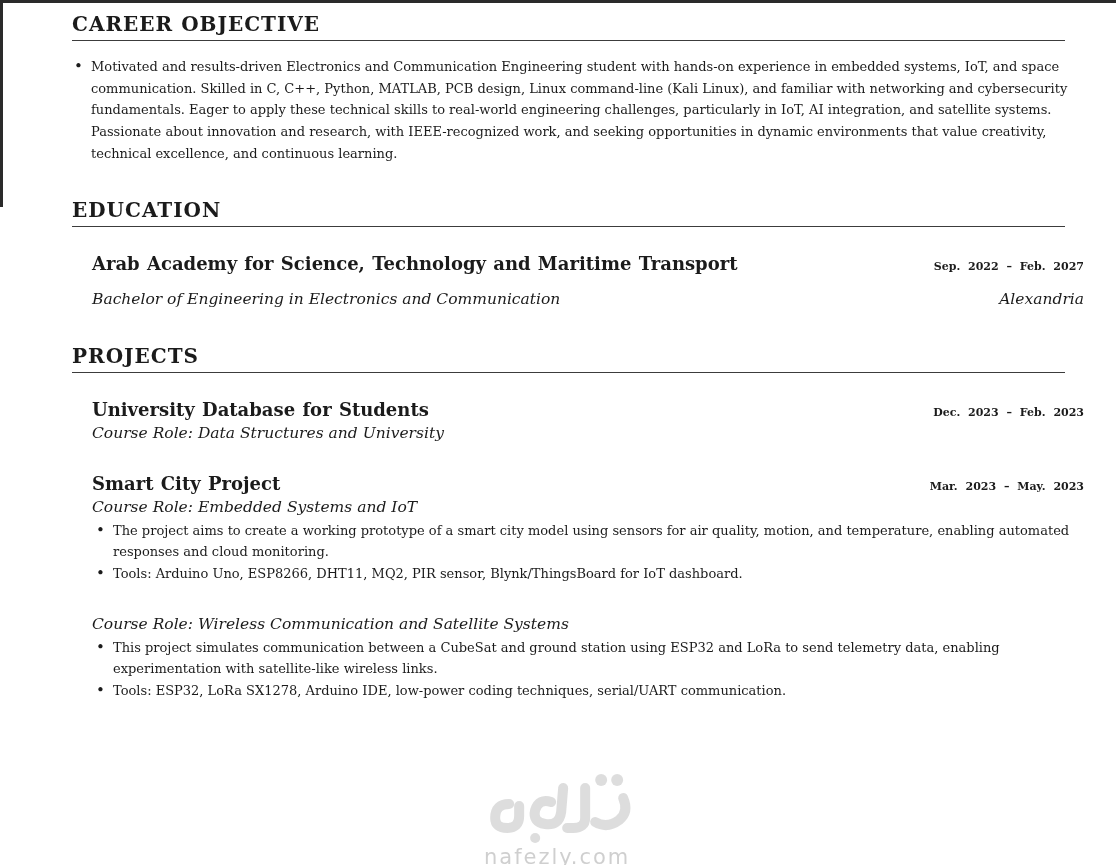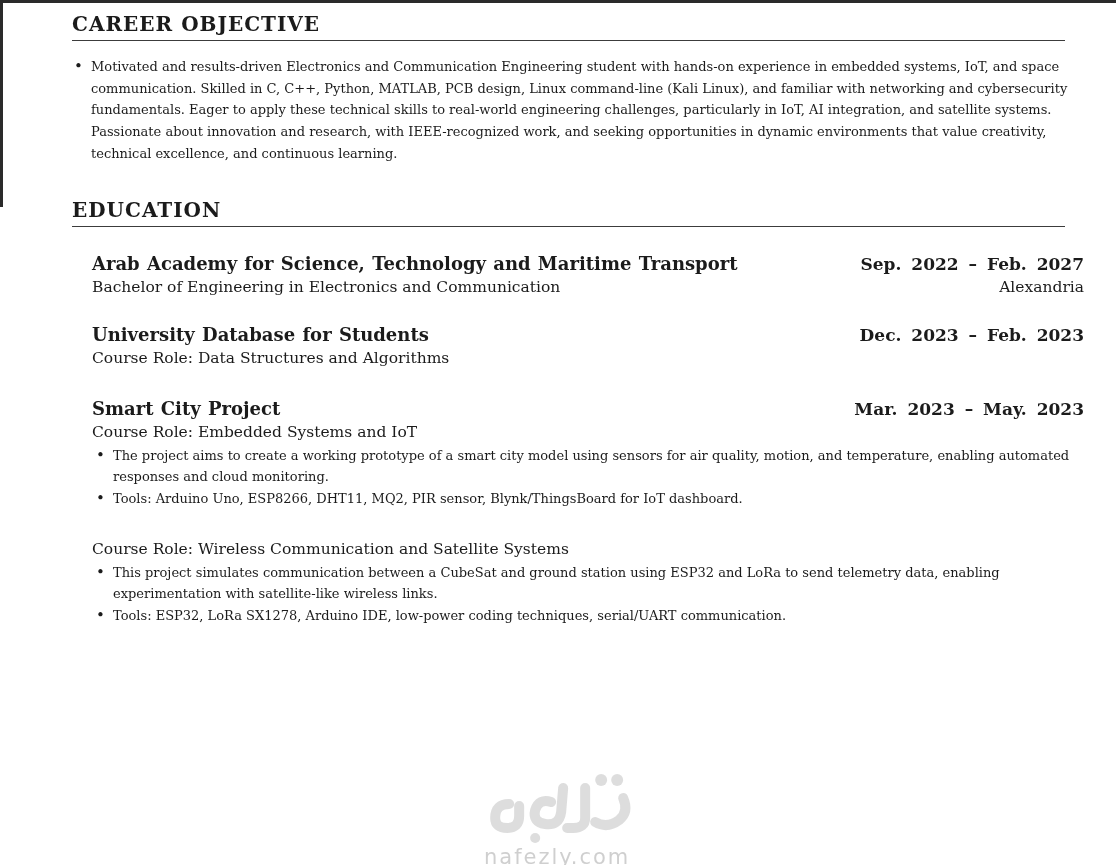--- a/index.html
+++ b/index.html
@@ -27,25 +27,25 @@
   .blist { list-style: none; margin: 15px 0 0 0; padding: 0; font-size: 13px; line-height: 21.7px; }
   .blist li { position: relative; padding-left: 19px; margin: 0; }
   .blist li::before { content: "\2022"; position: absolute; left: 2px; top: 0; font-size: 15px; }
 
   .entry { margin: 25px 0 0 20px; }
   .proj-entry { }
   .proj-entry + .proj-entry { margin-top: 28px; }
 
   .entry-head { display: flex; justify-content: space-between; align-items: baseline; font-weight: bold; }
   .entry-name { font-size: 18px; line-height: 24px; word-spacing: 1px; }
-  .entry-date { font-size: 17px; word-spacing: 4px; white-space: nowrap; }
+  .entry-date { font-size: 11px; word-spacing: 4px; white-space: nowrap; }
 
   .entry-sub { display: flex; justify-content: space-between; align-items: baseline;
-               font-size: 15.5px; line-height: 22px; }
-  .entry-loc { white-space: nowrap; }
+               font-style: italic; font-size: 15.5px; line-height: 22px; }
+  .entry-loc { white-space: nowrap; margin-top: 12px; }
 
   .entry .blist { margin-top: 2px; }
   .entry .blist li { padding-left: 21px; }
   .entry .blist li::before { left: 4px; }
   .edu-bullets { margin-top: 16px !important; }
 
   .watermark { position: absolute; left: 50%; top: 768px; transform: translateX(-50.5%);
                text-align: center; pointer-events: none; z-index: 5; }
   .wm-logo svg { display: block; margin: 0 auto; }
   .wm-site { font-family: "DejaVu Sans", "Liberation Sans", sans-serif;
@@ -74,28 +74,29 @@
         <span class="entry-date">Sep. 2022 – Feb. 2027</span>
       </div>
       <div class="entry-sub">
         <span class="entry-role">Bachelor of Engineering in Electronics and Communication</span>
         <span class="entry-loc">Alexandria</span>
       </div>
     </div>
   </section>
 
   <section>
+    <h1 class="sec-title proj">PROJECTS</h1>
 
     <div class="entry proj-entry">
       <div class="entry-head">
         <span class="entry-name">University Database for Students</span>
         <span class="entry-date">Dec. 2023 – Feb. 2023</span>
       </div>
       <div class="entry-sub">
-        <span class="entry-role">Course Role: Data Structures and Algorithms</span>
+        <span class="entry-role">Course Role: Data Structures and University</span>
       </div>
       <ul class="blist">
       </ul>
     </div>
 
     <div class="entry proj-entry">
       <div class="entry-head">
         <span class="entry-name">Smart City Project</span>
         <span class="entry-date">Mar. 2023 – May. 2023</span>
       </div>

